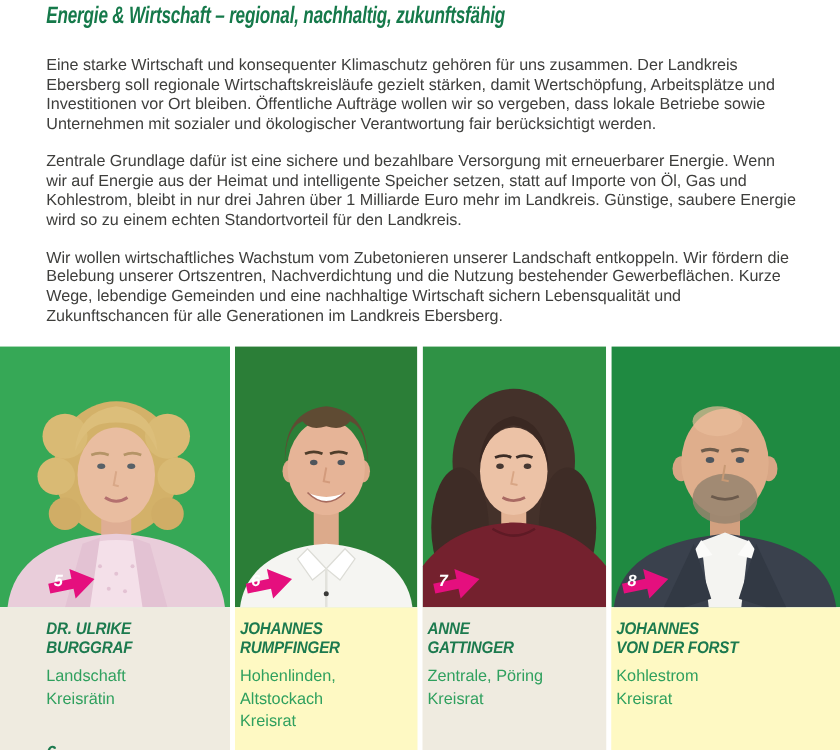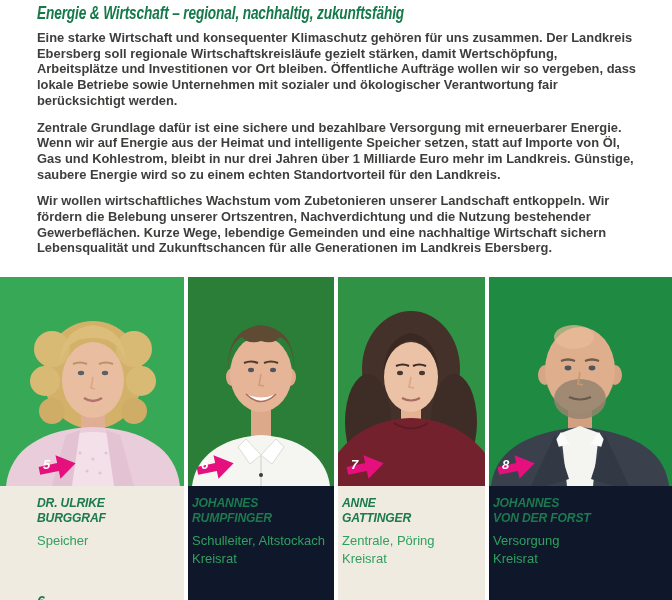--- a/index.html
+++ b/index.html
@@ -14,29 +14,29 @@
     position:absolute; left:37px; top:2px;
     font-size:19px; font-weight:bold; font-style:italic;
     color:#15794a; letter-spacing:-0.2px; white-space:nowrap;
     transform:scaleX(0.72); transform-origin:left center;
   }
   
   .copy {
     position:absolute; left:37px; top:30px; width:603px;
     font-size:12.9px; line-height:15.7px; color:#3e3e3c;
   }
-  .copy p { margin:0 0 11px 0;font-weight:bold; }
+  .copy p { margin:14px 0 11px 0; }
   
   .cards { position:absolute; left:0; top:277px; width:672px; height:323px; }
   .card { position:absolute; top:0; height:323px; }
   .card .photo { position:absolute; top:0; left:0; width:100%; height:209px; overflow:hidden; }
   .card .photo svg { display:block; }
   .card .info { position:absolute; top:209px; left:0; width:100%; height:114px; padding:9px 4px 0 4px; }
   .info.cream { background:#efebe0; }
-  .info.yellow { background:#0f172a; }
+  .info.yellow { background:#fef9c3; }
   .card1 { left:0px;   width:184px; }
   .card2 { left:188px; width:146px; }
   .card3 { left:338px; width:147px; }
   .card4 { left:489px; width:183px; }
   .card1 .info { padding-left:37px; }
   
   .badge { position:absolute; bottom:4px; left:6px; width:44px; height:30px; }
   .card1 .badge { left:36px; }
   .badge svg { display:block; }
   .badge .num {
@@ -111,21 +111,22 @@
           </svg>
           <span class="num">5</span>
         </div>
       </div>
       <div class="info cream">
         <div class="cand-name">
           <span>DR. ULRIKE</span>
           <span>BURGGRAF</span>
         </div>
         <div class="cand-details">
-          <div>Speicher</div>
+          <div>Landschaft</div>
+          <div>Kreisrätin</div>
         </div>
       </div>
     </div>
 
     <div class="card card2">
       <div class="photo">
         <svg width="146" height="209" viewBox="0 0 146 209">
           <rect width="146" height="209" fill="#2b7e37"></rect>
           <ellipse cx="44" cy="100" rx="6" ry="9" fill="#dfab8c"></ellipse>
           <ellipse cx="102" cy="100" rx="6" ry="9" fill="#dfab8c"></ellipse>
@@ -153,21 +154,21 @@
           </svg>
           <span class="num">6</span>
         </div>
       </div>
       <div class="info yellow">
         <div class="cand-name">
           <span>JOHANNES</span>
           <span>RUMPFINGER</span>
         </div>
         <div class="cand-details">
-          <div>Schulleiter, Altstockach</div>
+          <div>Hohenlinden, Altstockach</div>
           <div>Kreisrat</div>
         </div>
       </div>
     </div>
 
     <div class="card card3">
       <div class="photo">
         <svg width="147" height="209" viewBox="0 0 147 209">
           <rect width="147" height="209" fill="#2f9245"></rect>
           <ellipse cx="73" cy="92" rx="49" ry="58" fill="#44312a"></ellipse>
@@ -238,21 +239,21 @@
           </svg>
           <span class="num">8</span>
         </div>
       </div>
       <div class="info yellow">
         <div class="cand-name">
           <span>JOHANNES</span>
           <span>VON DER FORST</span>
         </div>
         <div class="cand-details">
-          <div>Versorgung</div>
+          <div>Kohlestrom</div>
           <div>Kreisrat</div>
         </div>
       </div>
     </div>
 
   </div>
 
   <div class="pagenum">6</div>
 
 </div>

